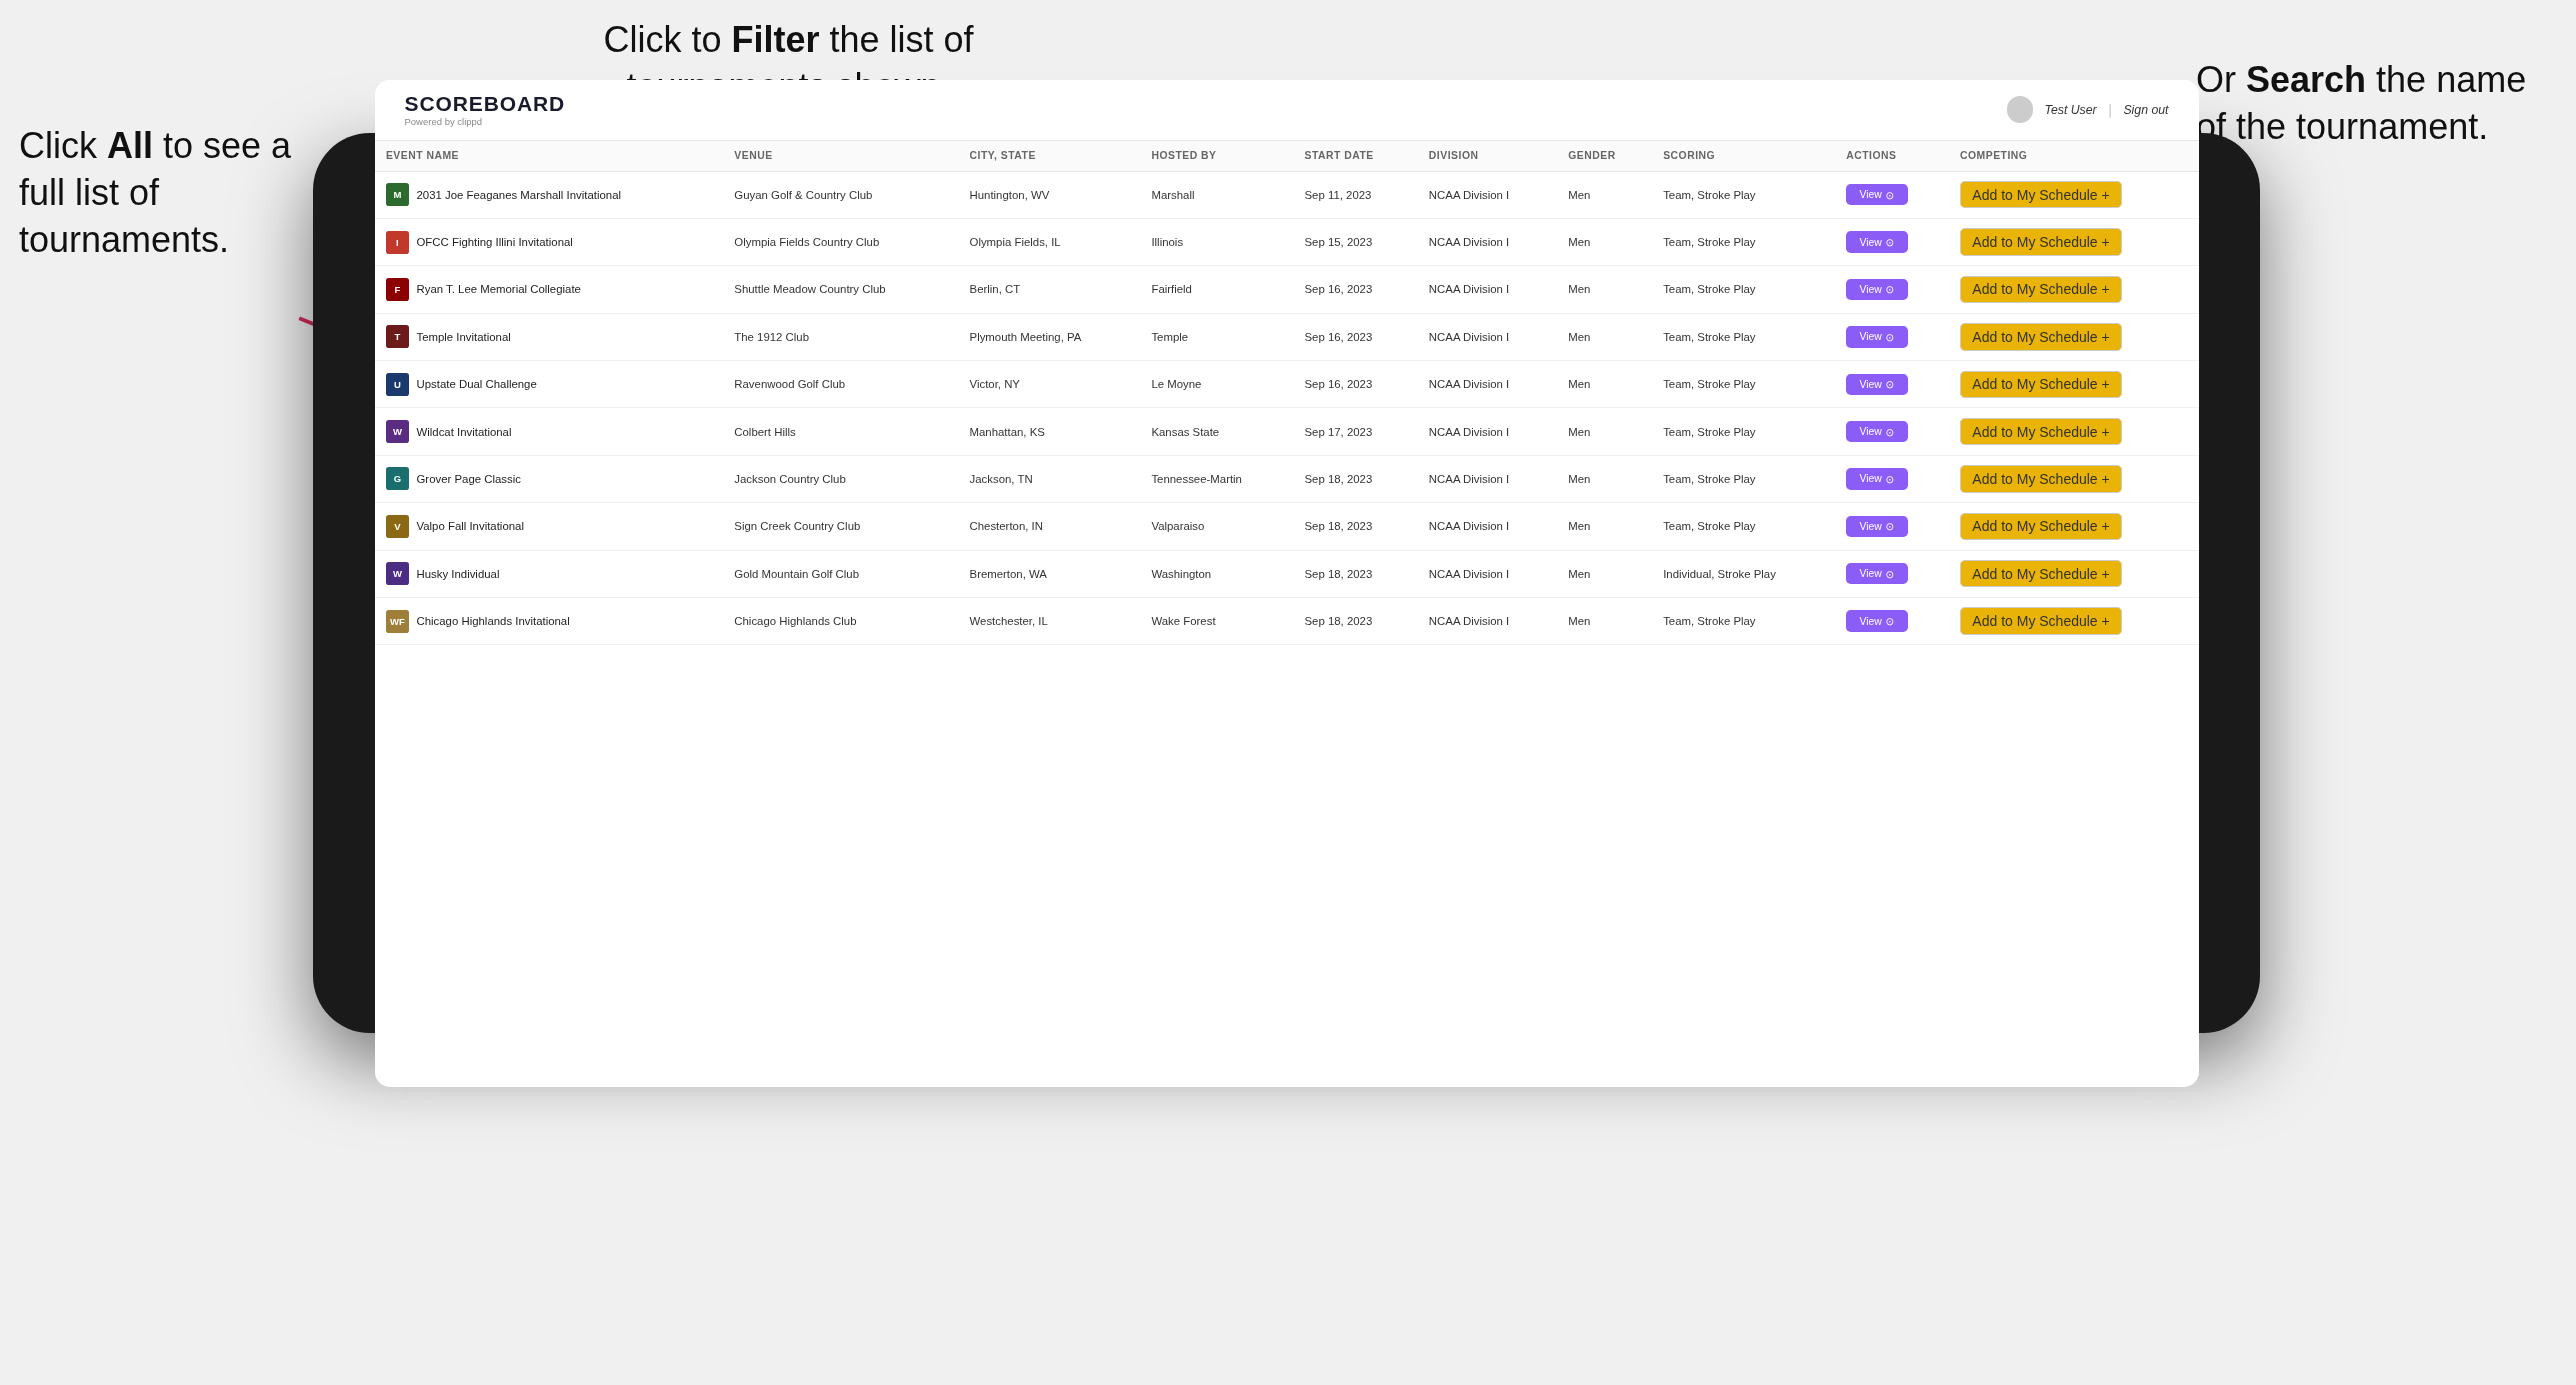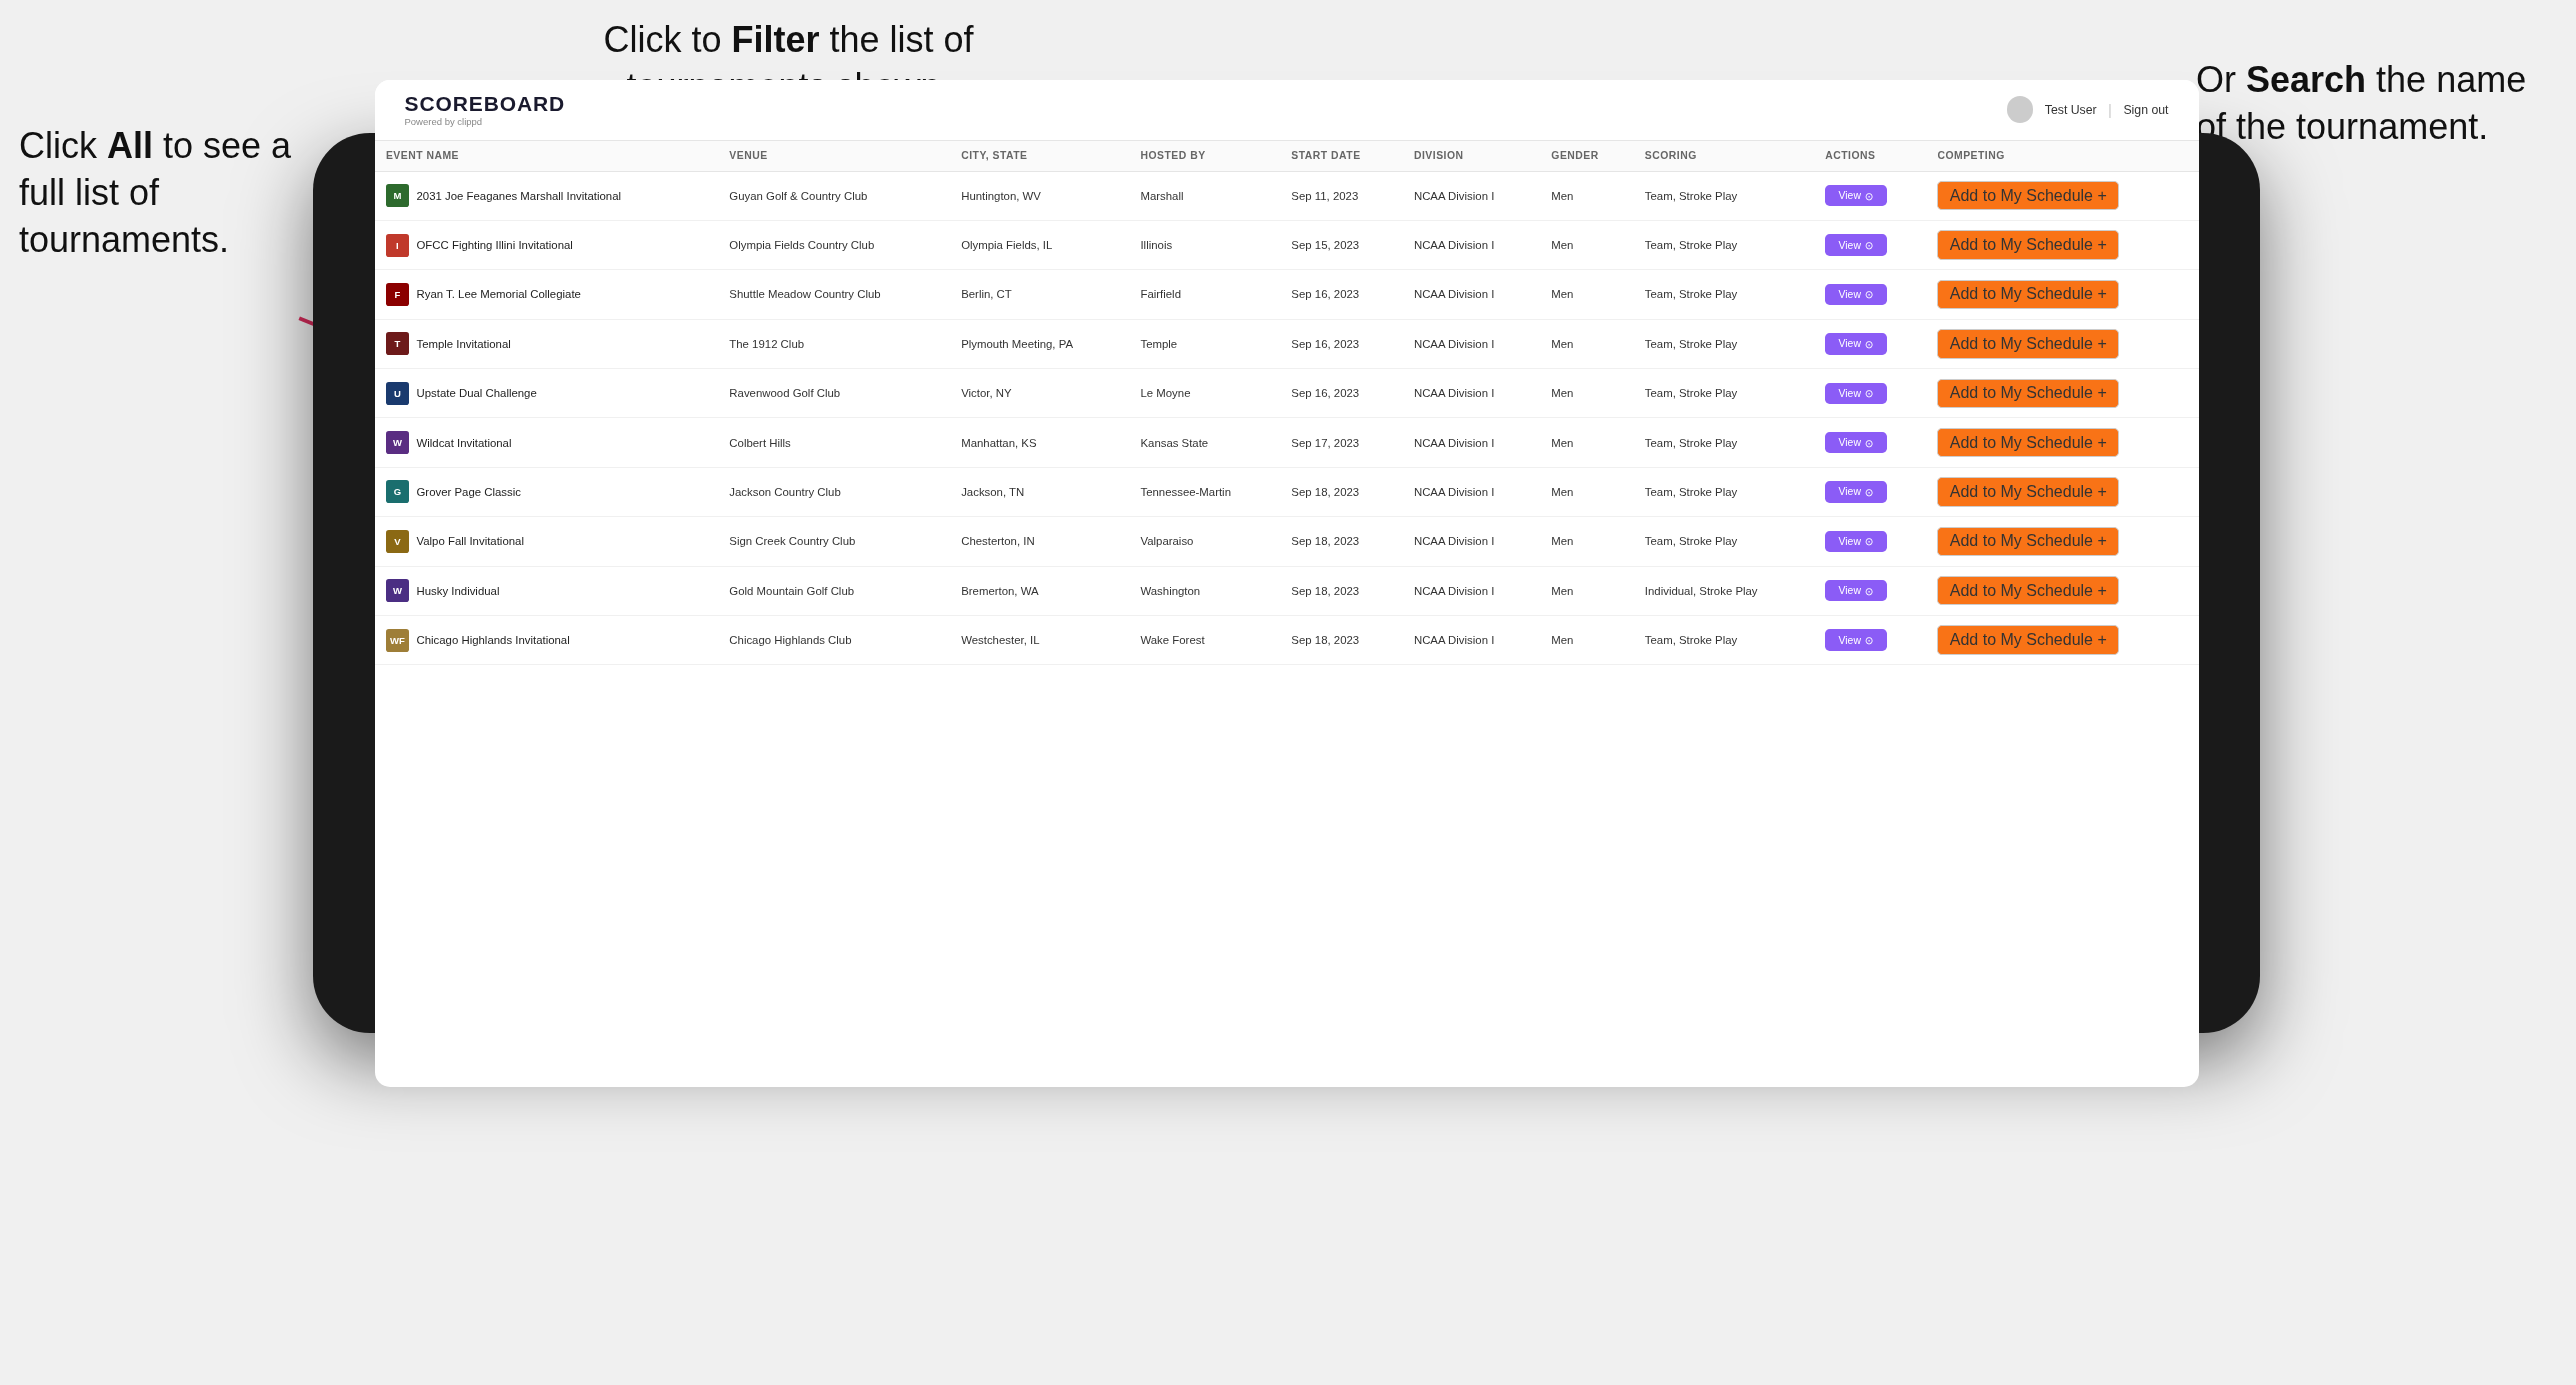--- a/index.html
+++ b/index.html
@@ -113,20 +113,21 @@
 
     .nav-link.active {
       border-bottom: 1.9px solid #1a1a2e;
     }
 
     .nav-right {
       display: flex;
       align-items: center;
       gap: 11.4px;
       margin-left: auto;
+      font-style: italic;
     }
 
     .user-avatar {
       width: 26.6px;
       height: 26.6px;
       background: #ccc;
       border-radius: 50%;
     }
 
     .user-label {
@@ -281,25 +282,25 @@
       font-size: 10.4px;
       cursor: pointer;
       display: flex;
       align-items: center;
       gap: 3.8px;
       white-space: nowrap;
     }
 
     .add-schedule-btn {
       padding: 4.7px 11.4px;
-      background: #f97316;
+      background: #eab308;
       color: #333;
       border: 0.9px solid #ccc;
       border-radius: 4.7px;
-      font-size: 16px;
+      font-size: 14px;
       cursor: pointer;
       white-space: nowrap;
     }
 
     .actions-cell {
       white-space: nowrap;
       display: flex;
       align-items: center;
       gap: 7.6px;
     }

